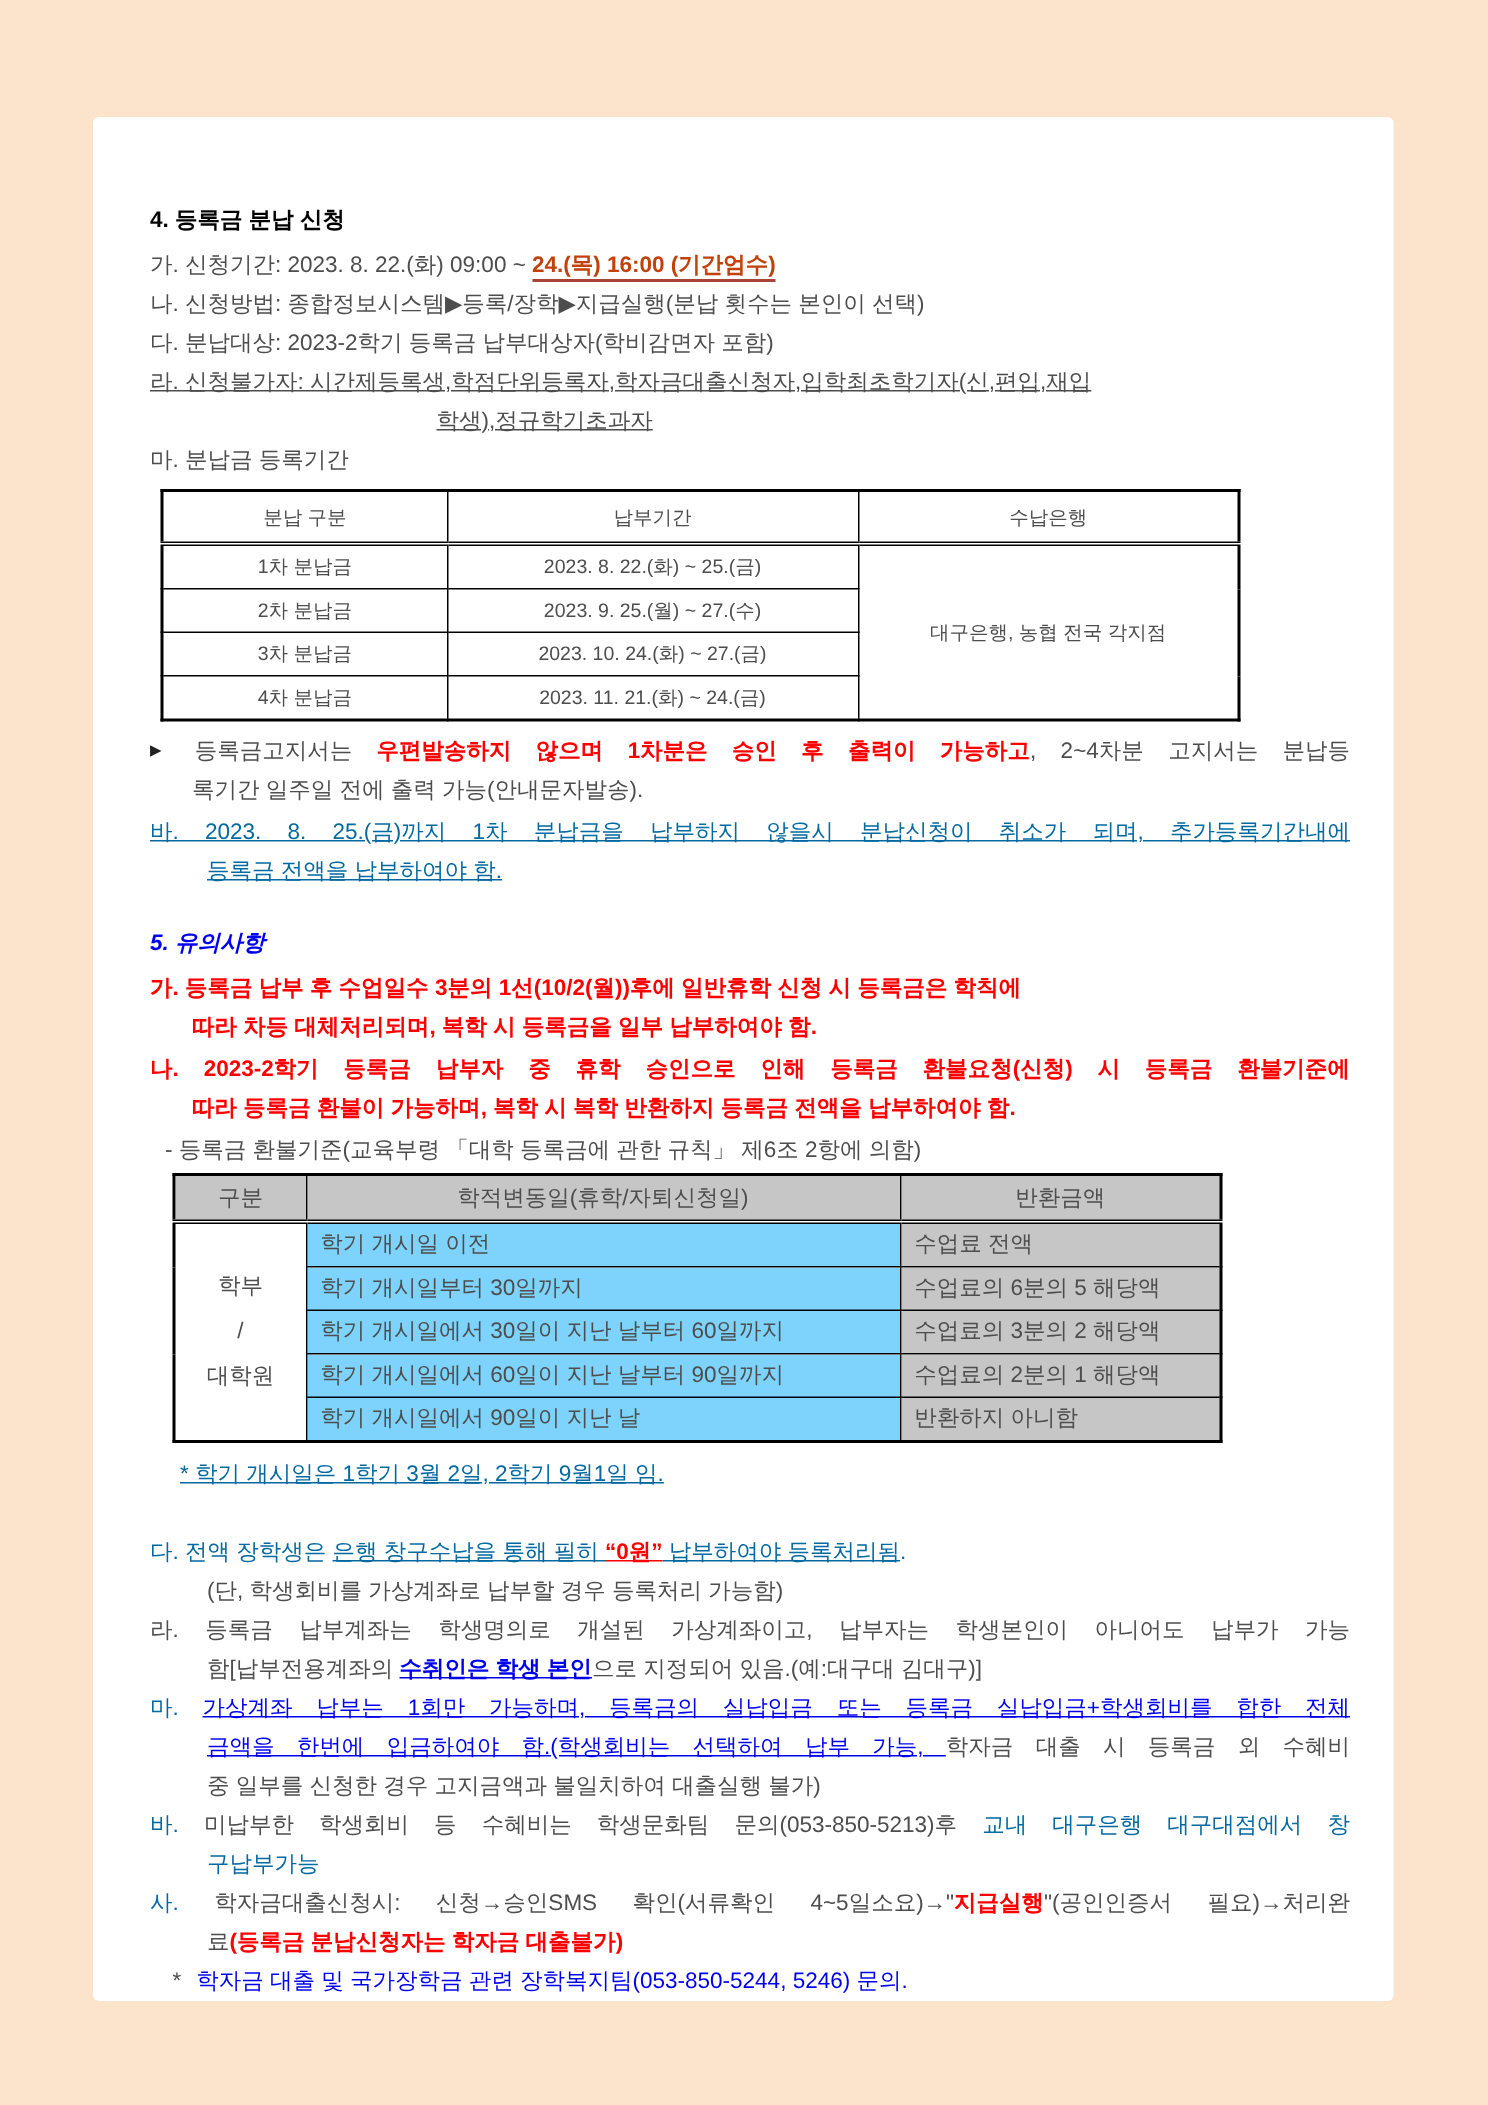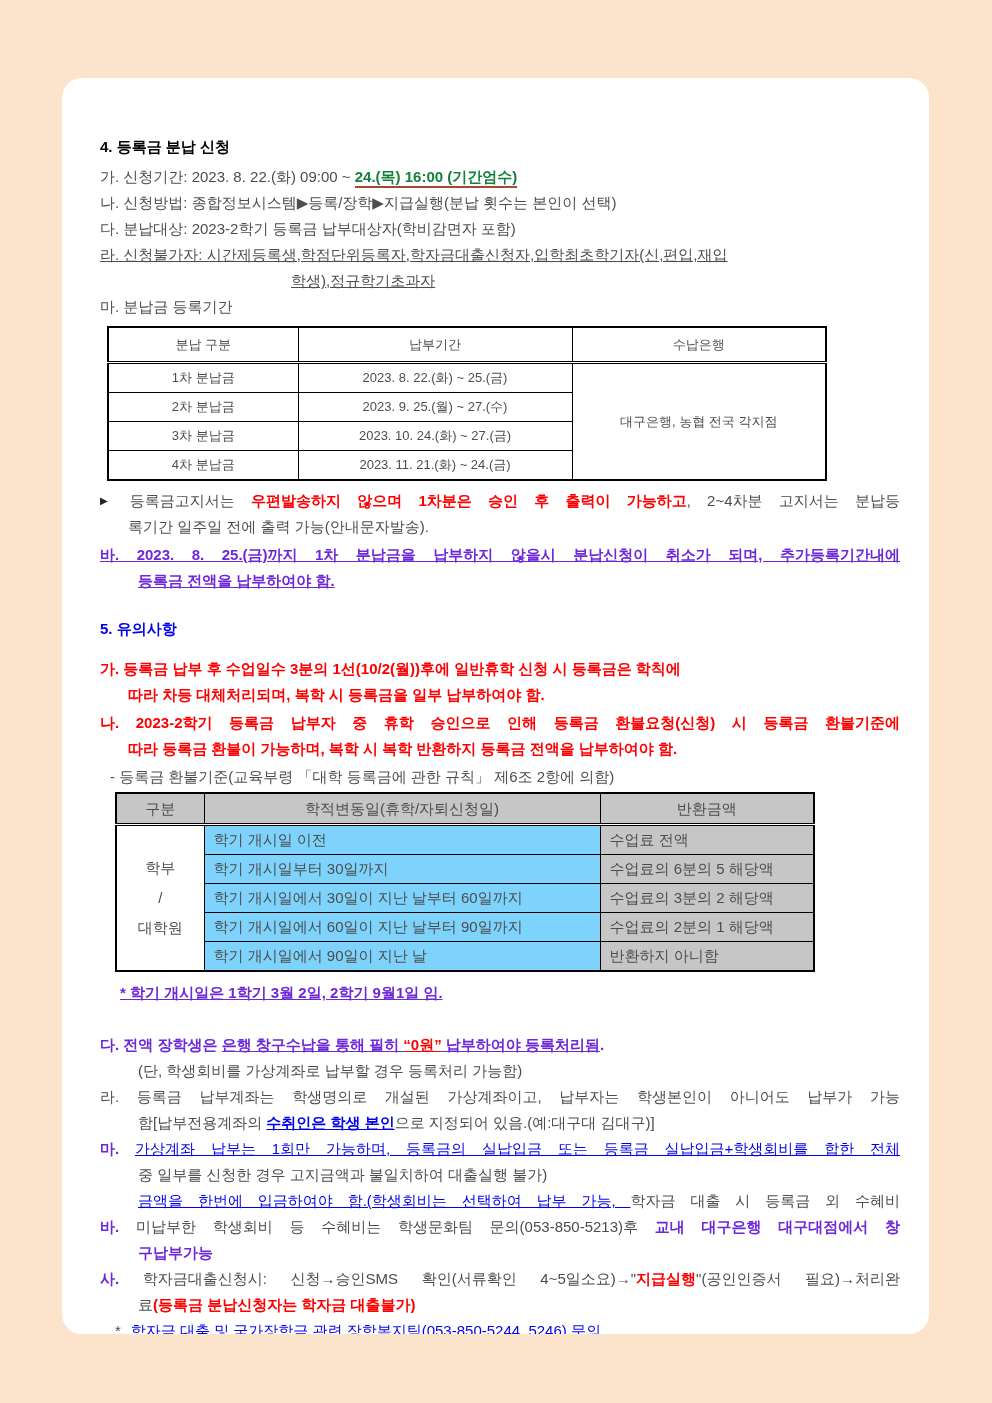--- a/index.html
+++ b/index.html
@@ -5,46 +5,46 @@
   html,body { margin:0; padding:0; }
   body {
     width:992px; height:1403px;
     background:#fce4cc;
     font-family:"Liberation Sans","DejaVu Sans",sans-serif;
     position:relative;
   }
   .card {
     position:absolute; left:62px; top:78px;
     width:867px; height:1256px;
-    background:#ffffff; border-radius:20px;
+    background:#ffffff; border-radius:4px;
     overflow:hidden;
   }
   .content {
     padding:56px 29px 0 30px;
     font-size:15px; line-height:26px; color:#4d4d4d;
   }
   .line { padding-left:8px; min-height:26px; }
   .j { text-align:justify; text-align-last:justify; }
   .g  { color:#4d4d4d; font-weight:normal; }
-  .b  { color:#6d28d9; font-weight:bold; }
+  .b  { color:#0369a1; font-weight:normal; }
   .r  { color:#ff0000; font-weight:bold; }
   .bl { color:#0000ee; font-weight:bold; }
   .blu{ color:#0000ee; font-weight:normal; }
   .u  { text-decoration:underline; }
   .h4title { color:#000; font-weight:bold; margin-bottom:4px; }
   .deadline {
-    color:#15803d; font-weight:bold;
+    color:#c2410c; font-weight:bold;
     border-bottom:2px solid #a94438; padding-bottom:1px;
   }
   .ind28 { padding-left:36px; }
   .ind38 { padding-left:46px; }
   .ind191{ padding-left:199px; }
   .marker { font-size:10px; color:#222; margin-right:10px; vertical-align:2px; }
   .redline { color:#ff0000; font-weight:bold; line-height:25px; }
-  .s5title { color:#0000ee; font-weight:bold; margin-bottom:14px; }
+  .s5title { color:#0000ee; font-weight:bold; margin-bottom:4px;font-style:italic; }
 
   table { border-collapse:collapse; table-layout:fixed; }
   .t1 { margin:6px 0 7px 15px; border:2px solid #000; }
   .t1 th, .t1 td {
     border:1px solid #000; text-align:center;
     font-weight:normal; color:#4d4d4d; font-size:13px;
     overflow:hidden; white-space:nowrap;
   }
   .t1 th { height:31px; border-bottom:3px double #000; }
   .t1 td { height:26px; }
@@ -169,22 +169,22 @@
 
     <div class="line gap26" style="padding-left:28px"><span class="b u">* 학기 개시일은 1학기 3월 2일, 2학기 9월1일 임.</span></div>
 
     <div class="line"><span class="b">다. </span><span class="b">전액 장학생은 </span><span class="b u">은행 창구수납을 통해 필히 </span><span class="r u">“0원”</span><span class="b u"> 납부하여야 등록처리됨</span><span class="b">.</span></div>
     <div class="line g ind38">(단, 학생회비를 가상계좌로 납부할 경우 등록처리 가능함)</div>
 
     <div class="line g j">라. 등록금 납부계좌는 학생명의로 개설된 가상계좌이고, 납부자는 학생본인이 아니어도 납부가  가능</div>
     <div class="line ind38"><span class="g">함[납부전용계좌의 </span><span class="bl u">수취인은 학생 본인</span><span class="g">으로 지정되어 있음.(예:대구대 김대구)]</span></div>
 
     <div class="line j"><span class="b">마. </span><span class="blu u">가상계좌 납부는 1회만 가능하며, 등록금의 실납입금 또는 등록금 실납입금+학생회비를 합한 전체</span></div>
+    <div class="line j ind38"><span class="blu u">금액을 한번에 입금하여야 함.(학생회비는 선택하여 납부 가능, </span><span class="g">학자금 대출 시 등록금 외 수혜비</span></div>
     <div class="line g ind38">중 일부를 신청한 경우 고지금액과 불일치하여 대출실행 불가)</div>
-    <div class="line j ind38"><span class="blu u">금액을 한번에 입금하여야 함.(학생회비는 선택하여 납부 가능, </span><span class="g">학자금 대출 시 등록금 외 수혜비</span></div>
 
     <div class="line j"><span class="b">바. </span><span class="g">미납부한 학생회비 등 수혜비는 학생문화팀 문의(053-850-5213)후 </span><span class="b">교내 대구은행 대구대점에서 창</span></div>
     <div class="line ind38"><span class="b">구납부가능</span></div>
 
     <div class="line j"><span class="b">사. </span><span class="g">학자금대출신청시: 신청→승인SMS 확인(서류확인 4~5일소요)→"</span><span class="r">지급실행</span><span class="g">"(공인인증서 필요)→처리완</span></div>
     <div class="line ind38"><span class="g">료</span><span class="r">(등록금 분납신청자는 학자금 대출불가)</span></div>
 
     <div class="line" style="padding-left:23px"><span class="g">*</span><span class="blu" style="margin-left:10px">학자금 대출 및 국가장학금 관련 장학복지팀(053-850-5244, 5246) 문의.</span></div>
 
   </div>

